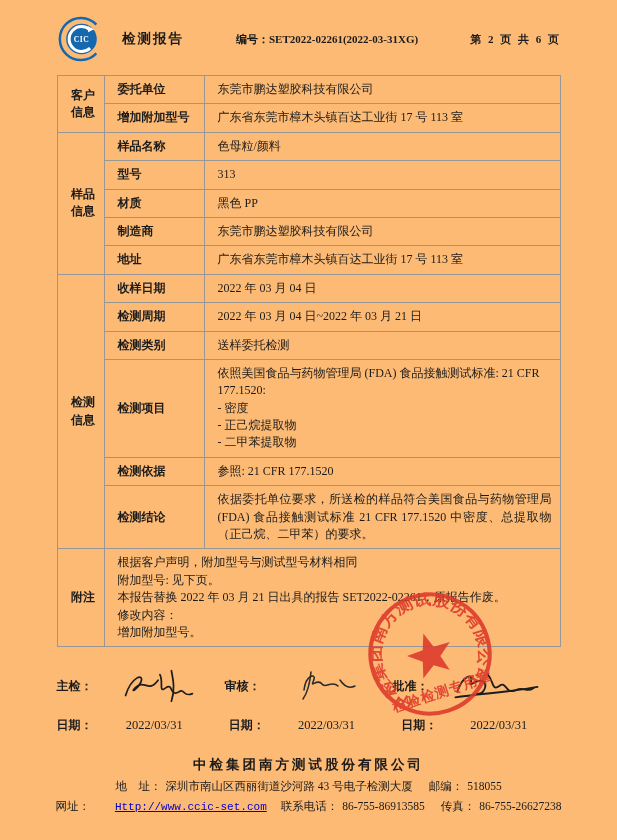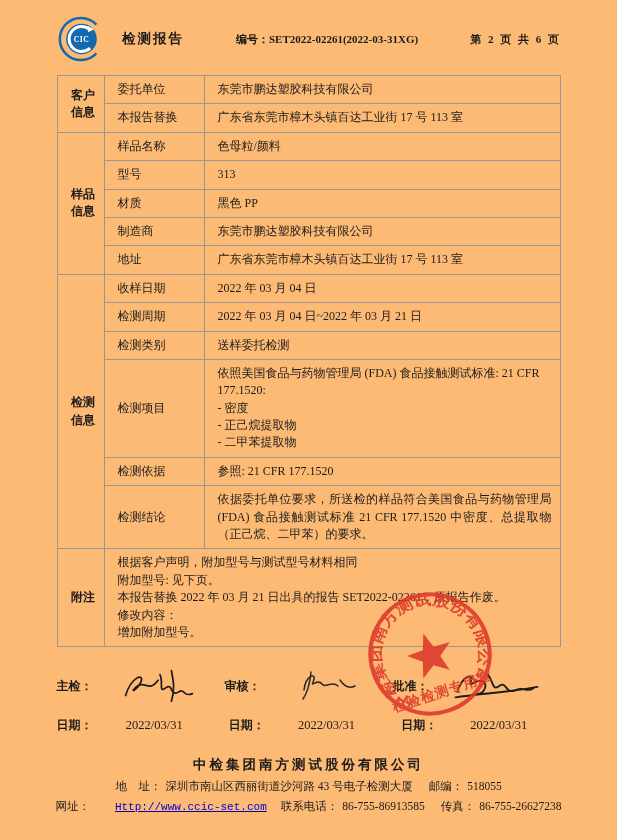--- a/index.html
+++ b/index.html
@@ -27,21 +27,21 @@
   table.main td {
     border: 1px solid #979797;
     font-size: 12px; line-height: 1.45;
     padding: 5px 8px 5px 13px;
     vertical-align: middle;
   }
   td.group {
     width: 47px; text-align: center; font-weight: bold;
     padding: 5px 10px; line-height: 2.1;
   }
-  td.label { width: 100px; font-weight: normal; }
+  td.label { width: 100px; font-weight: bold; }
   td.val  {}
   td.multi { white-space: pre-line; line-height: 1.72; padding-top: 6px; padding-bottom: 6px; }
   td.justify { text-align: justify; line-height: 1.72; padding-right: 10px; }
   td.note-val { white-space: pre-line; line-height: 1.85; padding-top: 7px; padding-bottom: 7px; }
 
   
   .sig-row, .date-row {
     display: flex; width: 504px; margin: 0 auto; padding: 0;
   }
   .sig-row { margin-top: 16px; height: 46px; align-items: center; }
@@ -90,21 +90,21 @@
         <col>
       </colgroup>
     <tbody>
 
       <tr>
         <td class="group" rowspan="2">客户信息</td>
         <td class="label">委托单位</td>
         <td class="val">东莞市鹏达塑胶科技有限公司</td>
       </tr>
       <tr>
-        <td class="label">本报告替换</td>
+        <td class="label">增加附加型号</td>
         <td class="val">广东省东莞市樟木头镇百达工业街 17 号 113 室</td>
       </tr>
 
       <tr>
         <td class="group" rowspan="5">样品信息</td>
         <td class="label">样品名称</td>
         <td class="val">色母粒/颜料</td>
       </tr>
       <tr>
         <td class="label">型号</td>

